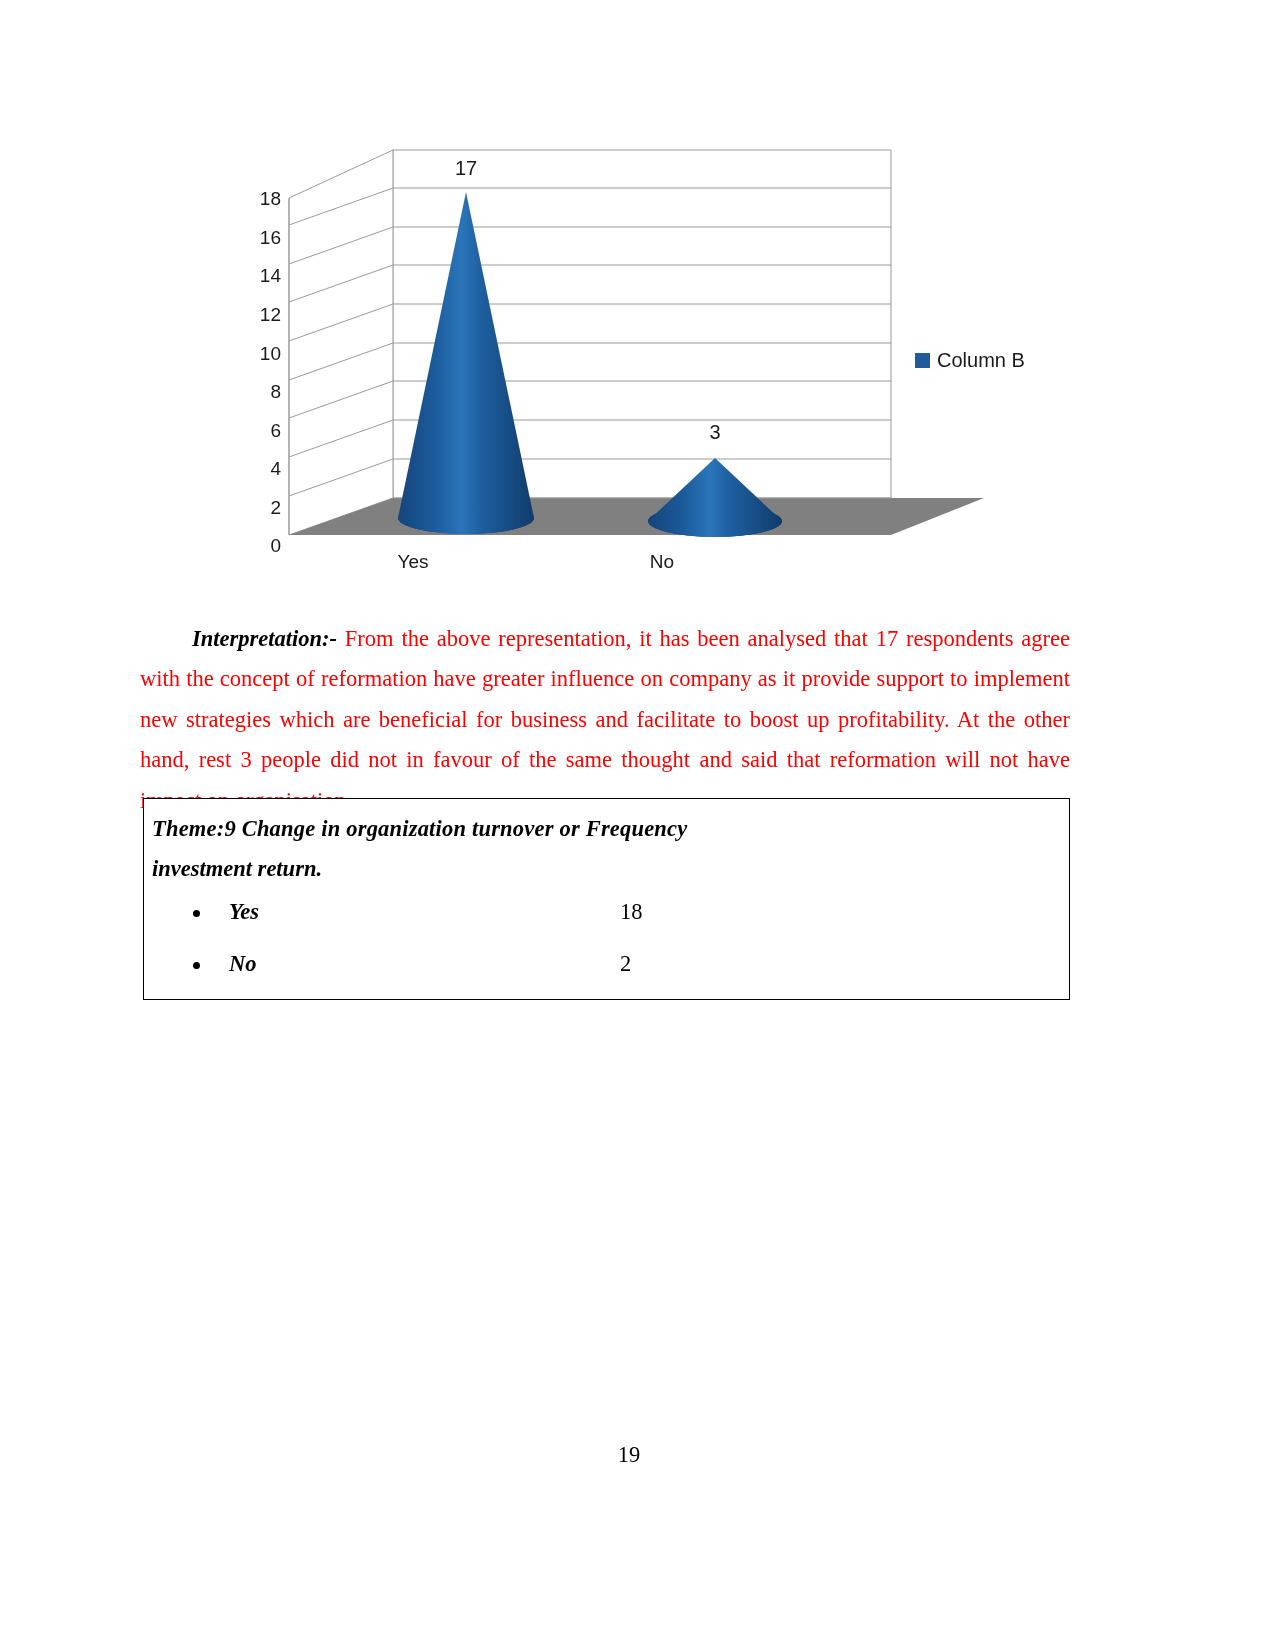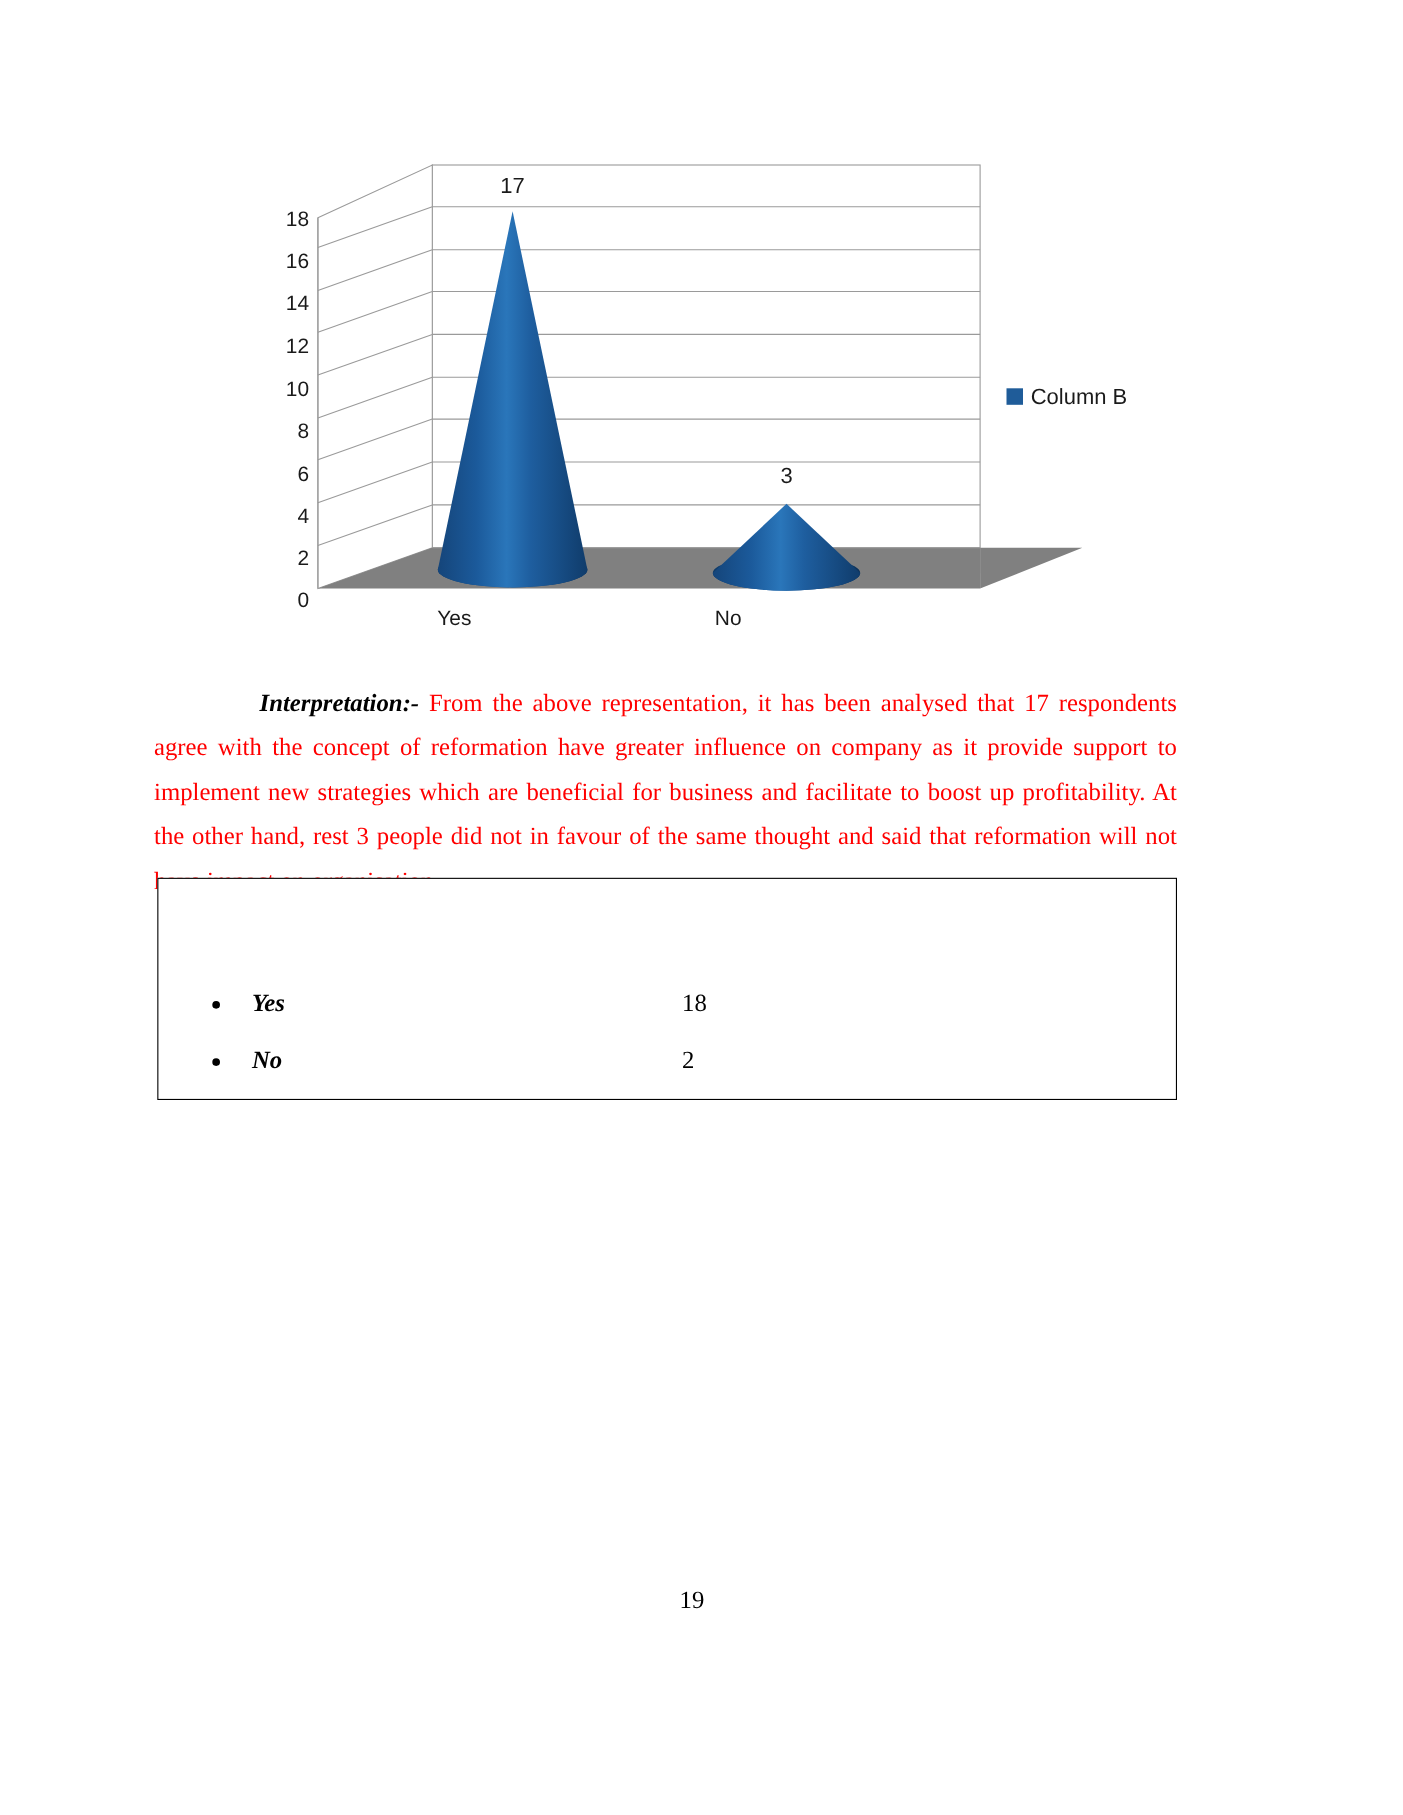--- a/index.html
+++ b/index.html
@@ -60,21 +60,21 @@
     font-family: "Liberation Serif", serif;
     font-size: 22.5px;
     line-height: 40.5px;
     text-align: justify;
     color: #ff0000;
   }
   .interp-lead {
     font-weight: bold;
     font-style: italic;
     color: #000000;
-    margin-left: 96px;
+    margin-left: 52px;
   }
 
   
   .theme-box {
     position: absolute;
     left: 143px;
     top: 798px;
     width: 927px;
     height: 202px;
     border: 1.5px solid #000000;
@@ -251,20 +251,24 @@
     <g>
       <rect x="672" y="213" width="15" height="15" fill="#1F5C99"></rect>
       <text class="legend-label" x="694" y="222">Column B</text>
     </g>
   </svg>
 </div>
 
 <p class="interpretation"><span class="interp-lead">Interpretation:-</span><span> From the above representation, it has been analysed that 17 respondents agree with the concept of reformation have greater influence on company as it provide support to implement new strategies which are beneficial for business and facilitate to boost up profitability. At the other hand,  rest 3 people did not in favour of the same thought and said that reformation will not have impact on organisation.</span></p>
 
 <div class="theme-box">
+  <div class="theme-heading">
+    <span class="hdr-line1">Theme:9 Change in organization turnover or  Frequency</span>
+    <span class="hdr-line2">investment return.</span>
+  </div>
 
   <div class="theme-list">
     <div class="theme-row">
       <span class="bullet-dot"></span>
       <span class="row-label">Yes</span>
       <span class="row-value">18</span>
     </div>
     <div class="theme-row">
       <span class="bullet-dot"></span>
       <span class="row-label">No</span>

